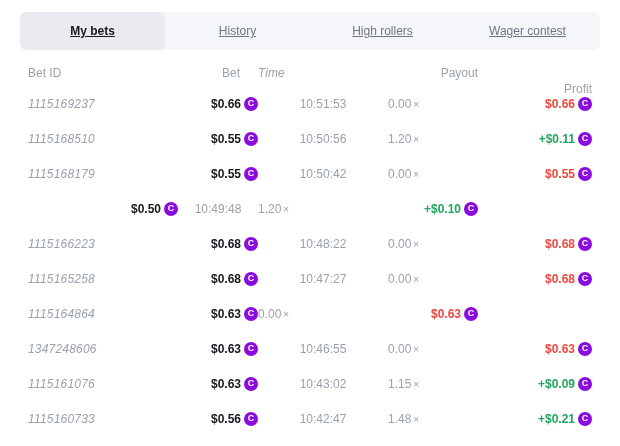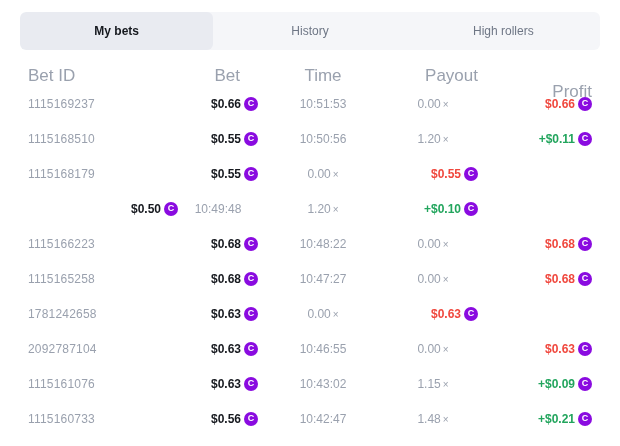--- a/index.html
+++ b/index.html
@@ -13,57 +13,58 @@
     --inactive-tab-text:#6e7685;
   }
   *{margin:0;padding:0;box-sizing:border-box;}
   html,body{width:620px;height:446px;background:#ffffff;overflow:hidden;
     font-family:"Liberation Sans","DejaVu Sans",sans-serif;}
   .panel{margin:12px 20px 0 20px;width:580px;}
 
   
   .tabs{display:flex;height:38px;background:var(--tabbar-bg);border-radius:6px;overflow:hidden;}
   .tab{flex:1 1 0;display:flex;align-items:center;justify-content:center;
-    font-size:12px;color:var(--inactive-tab-text);cursor:pointer;border-radius:6px;}
+    font-size:12px;color:var(--inactive-tab-text);cursor:pointer;border-radius:6px;text-decoration:underline;}
   .tab.active{background:var(--active-tab-bg);color:var(--dark-text);font-weight:700;}
 
   
   .grid{display:grid;grid-template-columns:150px 80px 130px 90px 1fr;align-items:center;
     padding-left:8px;padding-right:8px;}
-  .thead{height:36px;font-size:17px;color:var(--gray-text);}
+  .thead{height:36px;font-size:12px;color:var(--gray-text);}
   .th{white-space:nowrap;}
   .th.bet{text-align:right;padding-right:18px;}
-  .th.time{text-align:center;}
+  .th.time{font-style:italic;}
   .th.payout{text-align:right;}
   .th.profit{text-align:right;margin-top:32px;}
 
   .row{height:35px;font-size:12px;}
-  .cell-betid{color:var(--gray-text);letter-spacing:.2px;}
+  .cell-betid{color:var(--gray-text);letter-spacing:.2px;font-style:italic;}
   .cell-bet{display:flex;justify-content:flex-end;align-items:center;gap:3px;
     font-weight:700;color:var(--dark-text);}
   .cell-time{text-align:center;color:var(--gray-text);}
-  .cell-payout{text-align:center;color:var(--gray-text);}
+  .cell-payout{color:var(--gray-text);}
   .cell-payout .mult{font-size:10px;margin-left:2px;}
   .cell-profit{display:flex;justify-content:flex-end;align-items:center;gap:3px;font-weight:700;}
   .cell-profit.negative .amount{color:var(--profit-negative);}
   .cell-profit.positive .amount{color:var(--profit-positive);}
 
   .coin{width:14px;height:14px;min-width:14px;border-radius:50%;background:var(--coin-purple);
     color:#ffffff;font-size:9px;font-weight:700;display:inline-flex;align-items:center;
     justify-content:center;line-height:1;}
 </style>
 </head>
 <body>
 
 <div class="panel">
 
   <div class="tabs">
     <div class="tab active">My bets</div>
     <div class="tab">History</div>
     <div class="tab">High rollers</div>
+    <div class="tab">Wager contest</div>
   </div>
 
   <div class="grid thead">
     <div class="th betid">Bet ID</div>
     <div class="th bet">Bet</div>
     <div class="th time">Time</div>
     <div class="th payout">Payout</div>
     <div class="th profit">Profit</div>
   </div>
 
@@ -99,20 +100,21 @@
       <span class="coin">C</span>
     </div>
   </div>
 
   <div class="grid row">
     <div class="cell-betid">1115168179</div>
     <div class="cell-bet">
       <span class="amount">$0.55</span>
       <span class="coin">C</span>
     </div>
+    <div class="cell-time">10:50:42</div>
     <div class="cell-payout">
       <span>0.00</span><span class="mult">×</span>
     </div>
     <div class="cell-profit negative">
       <span class="amount">$0.55</span>
       <span class="coin">C</span>
     </div>
   </div>
 
   <div class="grid row">
@@ -156,36 +158,36 @@
     <div class="cell-payout">
       <span>0.00</span><span class="mult">×</span>
     </div>
     <div class="cell-profit negative">
       <span class="amount">$0.68</span>
       <span class="coin">C</span>
     </div>
   </div>
 
   <div class="grid row">
-    <div class="cell-betid">1781242658</div>
-    <div class="cell-bet">
-      <span class="amount">$0.63</span>
-      <span class="coin">C</span>
-    </div>
-    <div class="cell-payout">
-      <span>0.00</span><span class="mult">×</span>
-    </div>
-    <div class="cell-profit negative">
-      <span class="amount">$0.63</span>
-      <span class="coin">C</span>
-    </div>
-  </div>
-
-  <div class="grid row">
-    <div class="cell-betid">2092787104</div>
+    <div class="cell-betid">1115164864</div>
+    <div class="cell-bet">
+      <span class="amount">$0.63</span>
+      <span class="coin">C</span>
+    </div>
+    <div class="cell-payout">
+      <span>0.00</span><span class="mult">×</span>
+    </div>
+    <div class="cell-profit negative">
+      <span class="amount">$0.63</span>
+      <span class="coin">C</span>
+    </div>
+  </div>
+
+  <div class="grid row">
+    <div class="cell-betid">1347248606</div>
     <div class="cell-bet">
       <span class="amount">$0.63</span>
       <span class="coin">C</span>
     </div>
     <div class="cell-time">10:46:55</div>
     <div class="cell-payout">
       <span>0.00</span><span class="mult">×</span>
     </div>
     <div class="cell-profit negative">
       <span class="amount">$0.63</span>

